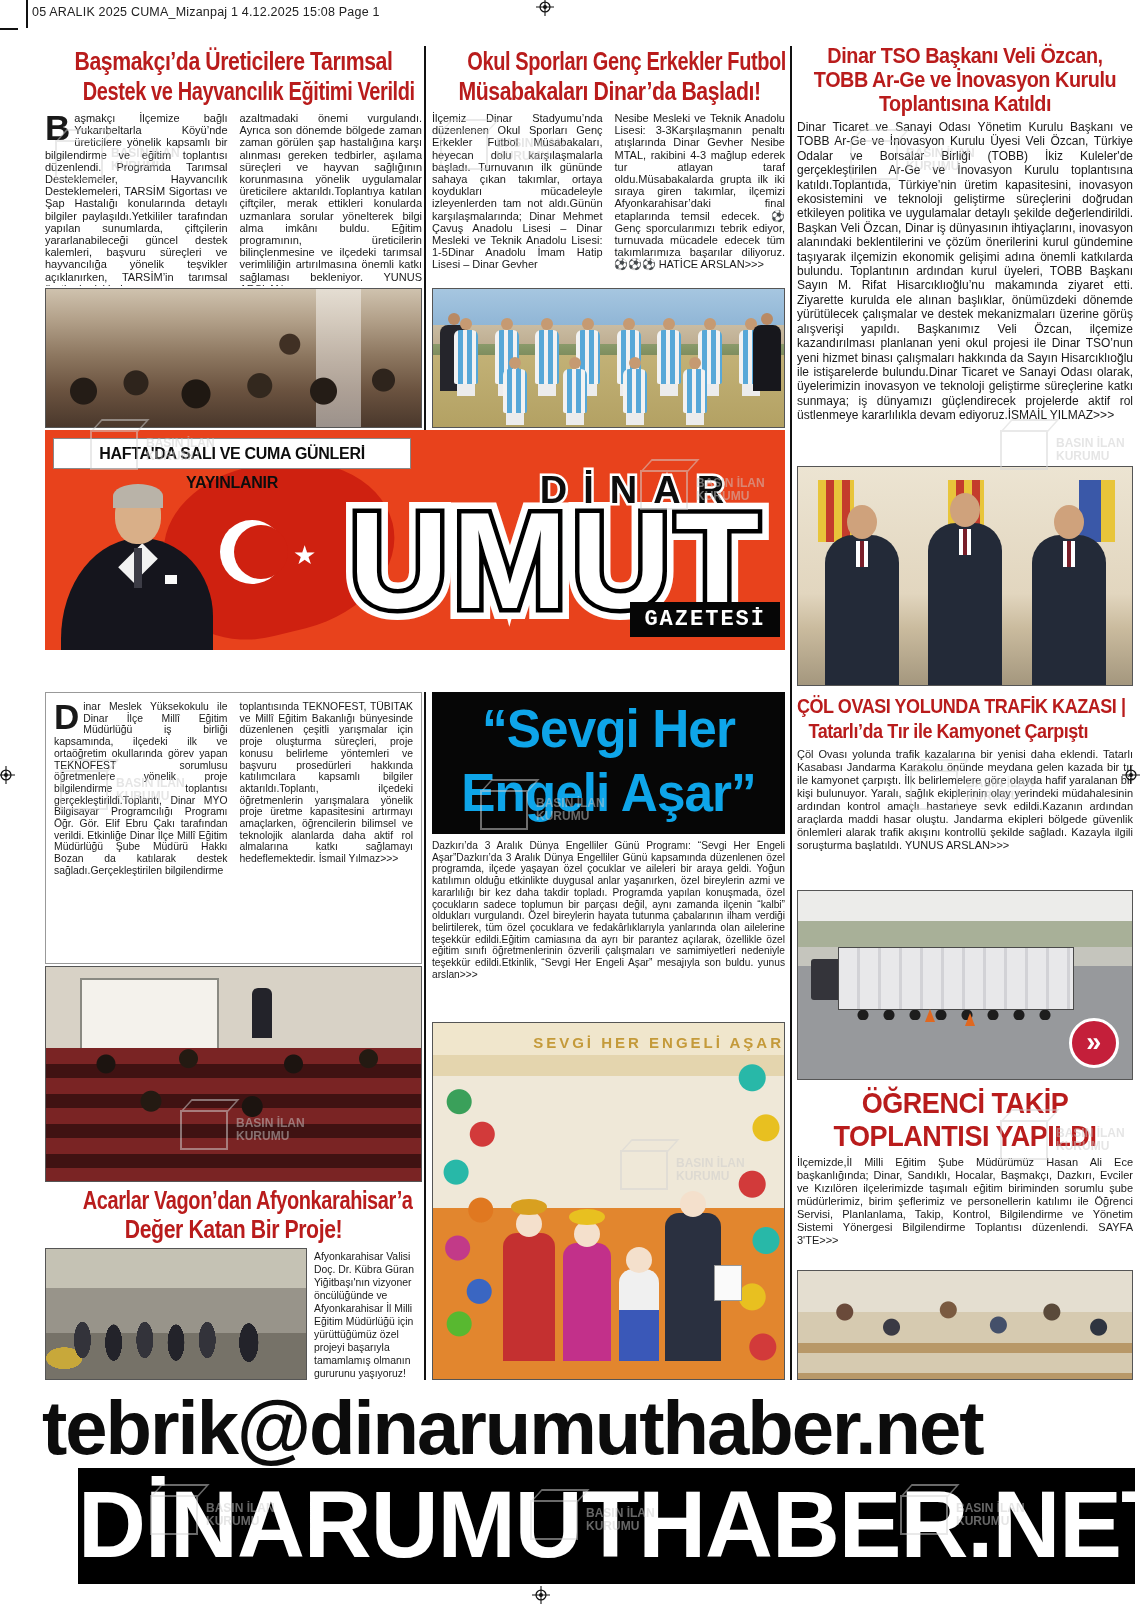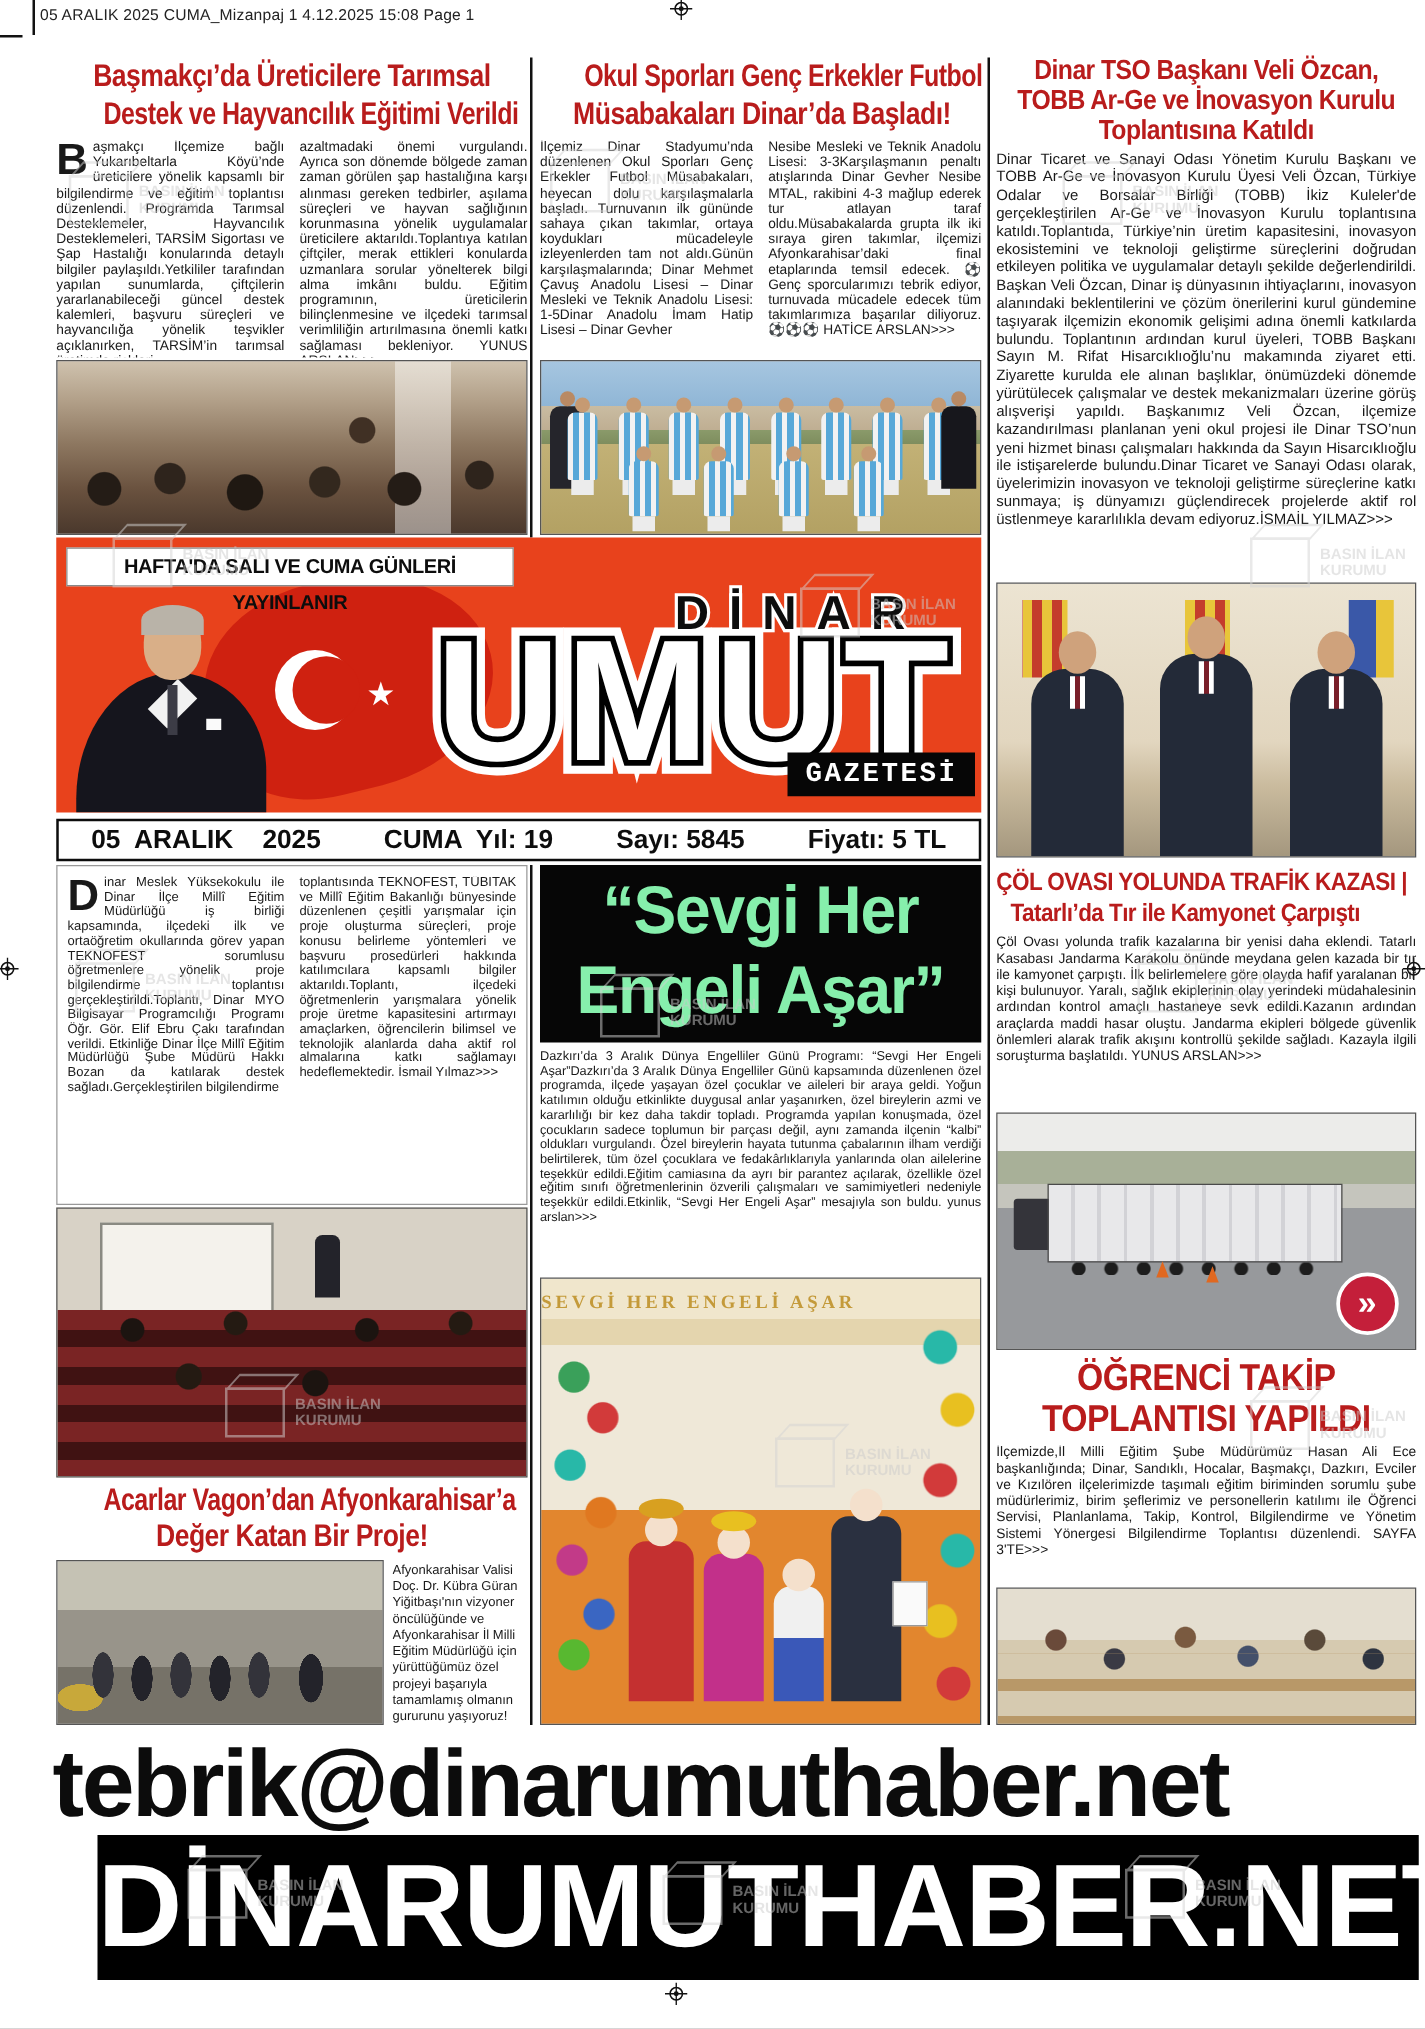--- a/index.html
+++ b/index.html
@@ -77,22 +77,22 @@
     radial-gradient(ellipse 14px 30px at 14% 70%,#33333a 0 60%,transparent 61%),
     radial-gradient(ellipse 14px 30px at 26% 72%,#23232a 0 60%,transparent 61%),
     radial-gradient(ellipse 14px 30px at 38% 70%,#33333a 0 60%,transparent 61%),
     radial-gradient(ellipse 14px 30px at 50% 72%,#23232a 0 60%,transparent 61%),
     radial-gradient(ellipse 14px 30px at 62% 70%,#33333a 0 60%,transparent 61%),
     radial-gradient(ellipse 16px 32px at 78% 72%,#23232a 0 60%,transparent 61%),
     radial-gradient(ellipse 30px 18px at 7% 84%,#c8a83a 0 60%,transparent 61%),
     linear-gradient(180deg,#c5c2b4 0 30%,#98948a 30% 65%,#767268 65% 100%);}
   
   .ph-clowns{background:linear-gradient(180deg,#f0e6cc 0 9%,#e4d5ae 9% 15%,#efe8d8 15% 52%,#e2862e 52% 100%);}
-  .banner-text{position:absolute;left:0;top:3%;width:100%;text-align:left;color:#c49a3a;
-    font-weight:800;font-size:15px;letter-spacing:3px;font-family:Liberation Serif, serif;}
+  .banner-text{position:absolute;left:0;top:3%;width:100%;text-align:right;color:#c49a3a;
+    font-weight:800;font-size:15px;letter-spacing:3px;}
   .balloons{position:absolute;left:0;top:16%;width:22%;height:76%;background:
     radial-gradient(circle at 34% 8%,#3aa05a 0 12px,transparent 13px),
     radial-gradient(circle at 64% 20%,#d23a3a 0 12px,transparent 13px),
     radial-gradient(circle at 30% 34%,#28b8a8 0 12px,transparent 13px),
     radial-gradient(circle at 62% 48%,#e07820 0 12px,transparent 13px),
     radial-gradient(circle at 32% 62%,#c23a88 0 12px,transparent 13px),
     radial-gradient(circle at 60% 78%,#3a66c2 0 12px,transparent 13px),
     radial-gradient(circle at 34% 90%,#58b830 0 12px,transparent 13px);}
   .balloon-arch{position:absolute;right:0;top:10%;width:15%;height:88%;background:
     radial-gradient(circle at 40% 6%,#28b8a8 0 13px,transparent 14px),
@@ -156,21 +156,21 @@
   .gazetesi{position:absolute;right:5px;top:172px;background:#060606;color:#fff;font-weight:800;
     font-size:22px;letter-spacing:2px;padding:5px 14px;z-index:4;font-family:Liberation Mono, monospace;}
   
   .datebar{position:absolute;left:45px;top:655px;width:740px;height:34px;border:2.5px solid #0d0d0d;
     box-sizing:border-box;display:flex;align-items:center;justify-content:space-between;
     padding:0 26px;font-weight:800;font-size:21px;white-space:pre;color:#0d0d0d;}
   
   .teknobox{position:absolute;left:45px;top:692px;width:377px;height:272px;border:1.5px solid #999;box-sizing:border-box;}
   
   .sevgibox{position:absolute;left:432px;top:692px;width:353px;height:142px;background:#060606;
-    color:#86efac;text-align:center;font-weight:800;letter-spacing:-1px;padding-top:4px;box-sizing:border-box;}
+    color:#0ea5e9;text-align:center;font-weight:800;letter-spacing:-1px;padding-top:4px;box-sizing:border-box;}
   .sevgibox span{display:block;font-size:54px;line-height:64px;}
   
   .email{position:absolute;left:42px;top:1384px;width:1060px;font-size:76px;font-weight:800;
     letter-spacing:-2px;color:#0c0c0c;white-space:nowrap;}
   .sitebox{position:absolute;left:78px;top:1468px;width:1057px;height:116px;background:#000;
     color:#fff;text-align:center;font-size:94px;line-height:114px;font-weight:800;letter-spacing:-1px;}
   
   .wm{position:absolute;display:flex;align-items:center;gap:8px;opacity:.5;z-index:40;pointer-events:none;}
   .wm-cube{width:44px;height:36px;border:2px solid #d4d4d4;position:relative;}
   .wm-cube::before{content:'';position:absolute;left:-2px;top:-13px;width:44px;height:9px;
@@ -283,26 +283,20 @@
     <svg class="dinar-svg" viewBox="0 0 330 48">
       <text x="165" y="39" text-anchor="middle" font-family="Liberation Sans, sans-serif" font-size="38" font-weight="bold" letter-spacing="16" fill="#0d0d0d" stroke="#ffffff" stroke-width="5" paint-order="stroke">DİNAR</text>
     </svg>
     <svg class="umut-svg" viewBox="0 0 518 172">
       <text x="259" y="138" text-anchor="middle" font-family="Liberation Sans, sans-serif" font-size="138" font-weight="bold" letter-spacing="4" fill="#ffffff" stroke="#ffffff" stroke-width="22" paint-order="stroke">UMUT</text>
       <text x="259" y="138" text-anchor="middle" font-family="Liberation Sans, sans-serif" font-size="138" font-weight="bold" letter-spacing="4" fill="#ffffff" stroke="#000000" stroke-width="9" paint-order="stroke">UMUT</text>
     </svg>
     <div class="gazetesi">GAZETESİ</div>
   </div>
 
-  <div class="datebar">
-    <span>05  ARALIK    2025</span>
-    <span>CUMA  Yıl: 19</span>
-    <span>Sayı: 5845</span>
-    <span>Fiyatı: 5 TL</span>
-  </div>
 
   <div class="teknobox">
     <div class="body cols" style="position:relative;margin:8px 8px 0 8px;height:186px;font-size:10.4px;line-height:11.7px">
       <div class="bcol"><span class="dropcap">D</span><span>inar Meslek Yüksekokulu ile Dinar İlçe Millî Eğitim Müdürlüğü iş birliği kapsamında, ilçedeki ilk ve ortaöğretim okullarında görev yapan TEKNOFEST sorumlusu öğretmenlere yönelik proje bilgilendirme toplantısı gerçekleştirildi.Toplantı, Dinar MYO Bilgisayar Programcılığı Programı Öğr. Gör. Elif Ebru Çakı tarafından verildi. Etkinliğe Dinar İlçe Millî Eğitim Müdürlüğü Şube Müdürü Hakkı Bozan da katılarak destek sağladı.Gerçekleştirilen bilgilendirme</span></div>
       <div class="bcol">toplantısında TEKNOFEST, TÜBİTAK ve Millî Eğitim Bakanlığı bünyesinde düzenlenen çeşitli yarışmalar için proje oluşturma süreçleri, proje konusu belirleme yöntemleri ve başvuru prosedürleri hakkında katılımcılara kapsamlı bilgiler aktarıldı.Toplantı, ilçedeki öğretmenlerin yarışmalara yönelik proje üretme kapasitesini artırmayı amaçlarken, öğrencilerin bilimsel ve teknolojik alanlarda daha aktif rol almalarına katkı sağlamayı hedeflemektedir. İsmail Yılmaz&gt;&gt;&gt;</div>
     </div>
   </div>
   <div class="photo ph-aud" style="left:45px;top:966px;width:377px;height:216px">
     <div class="aud-screen"></div>
     <div class="aud-speaker"></div>

